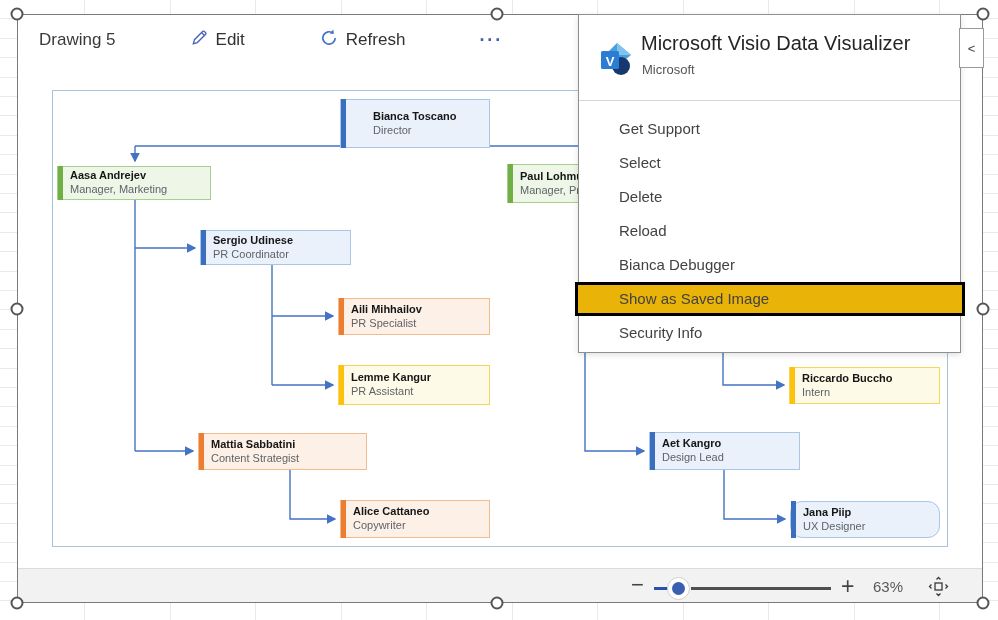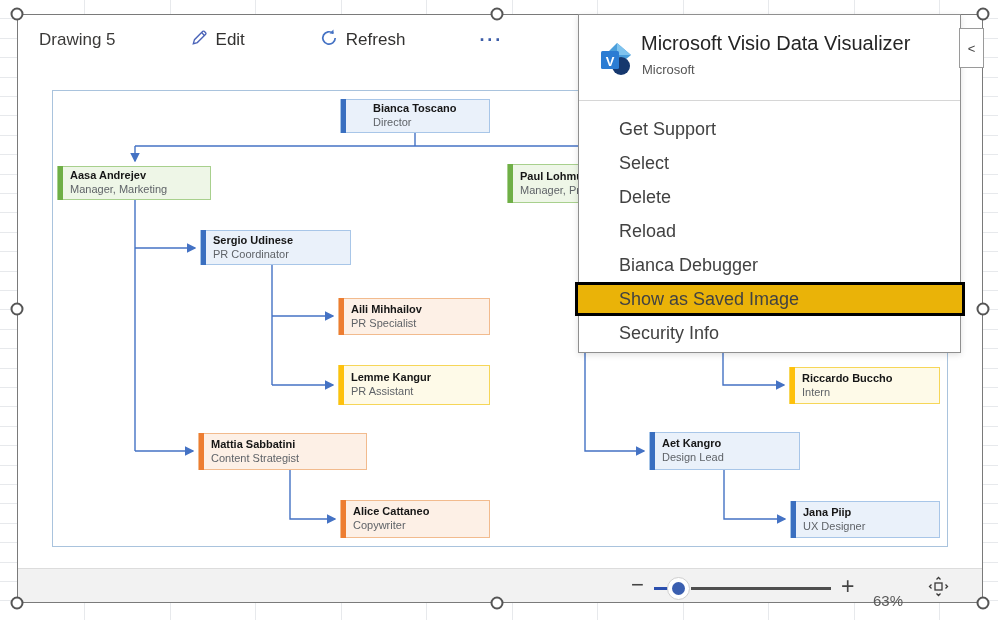--- a/index.html
+++ b/index.html
@@ -30,57 +30,57 @@
   .connectors{position:absolute;left:0;top:0;width:998px;height:620px;z-index:3;pointer-events:none;}
   .node{position:absolute;box-sizing:border-box;border:1px solid;z-index:4;
     display:flex;flex-direction:column;justify-content:center;padding-left:12px;line-height:1.25;}
   .node::before{content:"";position:absolute;left:0;top:-1px;bottom:-1px;width:5px;}
   .node .nm{font-size:11px;font-weight:bold;color:#161616;white-space:nowrap;}
   .node .rl{font-size:11px;color:#5f6368;white-space:nowrap;}
   .c-blue{background:#eaf1fa;border-color:#a8c6e8;}   .c-blue::before{background:#3a6fc0;}
   .c-green{background:#eef6e7;border-color:#a8d08d;}  .c-green::before{background:#6faf46;}
   .c-orange{background:#fdf0e6;border-color:#f2bb8e;} .c-orange::before{background:#ed7d31;}
   .c-yellow{background:#fefae8;border-color:#f6d658;} .c-yellow::before{background:#fec10d;}
-  .n-bianca{left:340px;top:99px;width:150px;height:34px;padding-left:32px;}
+  .n-bianca{left:340px;top:99px;width:150px;height:49px;padding-left:32px;}
   .n-aasa{left:57px;top:166px;width:154px;height:34px;}
   .n-paul{left:507px;top:164px;width:150px;height:39px;}
   .n-sergio{left:200px;top:230px;width:151px;height:35px;}
   .n-aili{left:338px;top:298px;width:152px;height:37px;}
   .n-lemme{left:338px;top:365px;width:152px;height:40px;}
   .n-mattia{left:198px;top:433px;width:169px;height:37px;}
   .n-alice{left:340px;top:500px;width:150px;height:38px;}
   .n-riccardo{left:789px;top:367px;width:151px;height:37px;}
   .n-aet{left:649px;top:432px;width:151px;height:38px;}
-  .n-jana{left:790px;top:501px;width:150px;height:37px;}
+  .n-jana{left:790px;top:501px;width:150px;height:37px;border-radius:12px;}
   
   .menu{position:absolute;left:578px;top:14px;width:383px;height:339px;background:#fff;
     border:1px solid #8f8f8f;box-sizing:border-box;z-index:50;box-shadow:0 2px 6px rgba(0,0,0,.12);}
   .menu-header{position:relative;height:85px;border-bottom:1px solid #d6d6d6;}
   .menu-logo{position:absolute;left:18px;top:24px;width:40px;height:40px;}
   .menu-title{position:absolute;left:62px;top:17px;font-size:20px;color:#252525;white-space:nowrap;}
   .menu-sub{position:absolute;left:63px;top:47px;font-size:13px;color:#555;}
   .menu-items{position:absolute;left:0;top:97px;right:0;}
-  .menu-item{height:34px;line-height:34px;padding-left:40px;font-size:18px;color:#424242;cursor:pointer;}
+  .menu-item{height:34px;line-height:34px;padding-left:40px;font-size:15px;color:#424242;cursor:pointer;}
   .menu-item.hl{background:#eab308;border:3px solid #000000;margin:0 -5px 0 -4px;
     padding-left:41px;line-height:28px;height:28px;}
   .collapse-tab{position:absolute;left:959px;top:28px;width:25px;height:40px;background:#fff;
     border:1px solid #9a9a9a;box-sizing:border-box;z-index:55;display:flex;align-items:center;
     justify-content:center;font-size:13px;color:#444;cursor:pointer;}
   
   .zoombar{position:absolute;left:18px;top:568px;width:964px;height:34px;background:#f2f2f2;
     border-top:1px solid #dcdcdc;box-sizing:border-box;z-index:10;}
   .zb-minus{position:absolute;left:613px;top:3px;font-size:22px;color:#444;cursor:pointer;}
   .zb-preline{position:absolute;left:636px;top:18px;width:15px;height:3px;background:#2b4fae;}
   .zb-thumb{position:absolute;left:649px;top:8px;width:23px;height:23px;border-radius:50%;
     background:#fff;border:1px solid #cfcfcf;box-sizing:border-box;cursor:pointer;}
   .zb-thumb::after{content:"";position:absolute;left:4px;top:4px;width:13px;height:13px;
     border-radius:50%;background:#3a5fb0;}
   .zb-track{position:absolute;left:673px;top:18px;width:140px;height:3px;background:#4f4f4f;cursor:pointer;}
   .zb-plus{position:absolute;left:823px;top:4px;font-size:23px;color:#444;cursor:pointer;}
-  .zb-level{position:absolute;left:855px;top:9px;font-size:15px;color:#595959;margin-top:14px;}
+  .zb-level{position:absolute;left:855px;top:9px;font-size:15px;color:#595959;}
   .zb-pan{position:absolute;left:910px;top:7px;cursor:pointer;}
 </style>
 </head>
 <body>
 
 <div class="frame"></div>
 
 <div class="toolbar">
   <span class="tb-title">Drawing 5</span>
   <span class="tb-btn">

